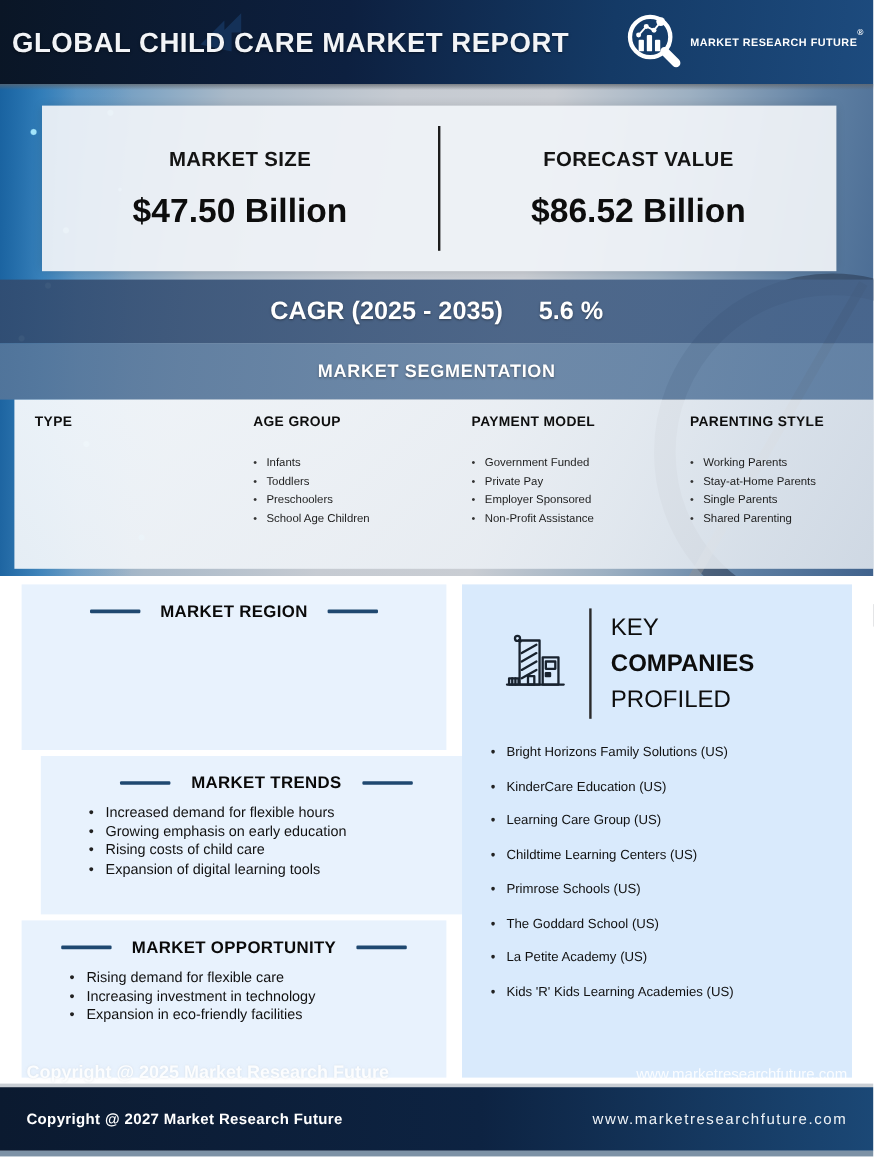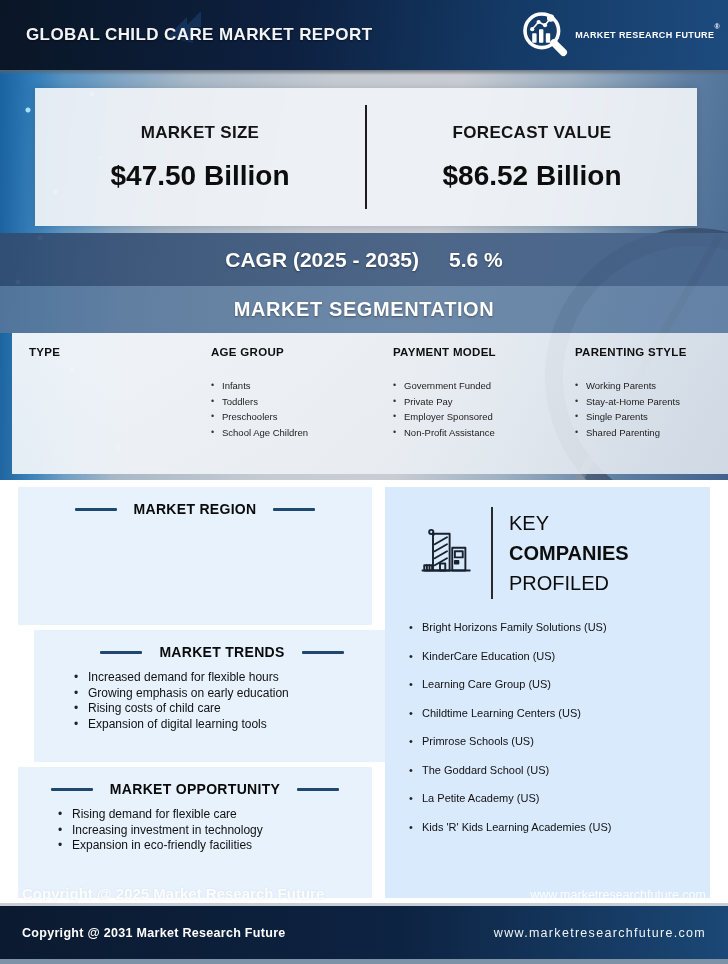--- a/index.html
+++ b/index.html
@@ -5,22 +5,22 @@
   * { margin:0; padding:0; box-sizing:border-box; }
   body { background:#ffffff; font-family:"Liberation Sans", sans-serif; }
   #frame { position:relative; width:728px; height:964px; overflow:hidden; background:#ffffff; margin:0 auto; }
 
   
   .header { position:absolute; left:0; top:0; width:728px; height:70px;
     background:linear-gradient(95deg,#0a1626 0%,#0d2040 40%,#143souverain 0%, #143a66 70%, #1d4b7e 100%);
     background:linear-gradient(95deg,#0a1626 0%,#0d2040 40%,#143a66 70%,#1d4b7e 100%);
     display:flex; align-items:center; }
   .header-arrow { position:absolute; left:163px; top:3px; opacity:.85; }
-  .header-title { position:relative; color:#f2f4f7; font-size:17px; font-weight:bold;
-    letter-spacing:.4px; padding-left:10px; text-shadow:0 1px 2px rgba(0,0,0,.5);margin-left:16px; }
+  .header-title { position:relative; color:#f2f4f7; font-size:23px; font-weight:bold;
+    letter-spacing:.4px; padding-left:10px; text-shadow:0 1px 2px rgba(0,0,0,.5); }
   .logo-group { position:absolute; right:8px; top:10px; display:flex; align-items:center; gap:6px; }
   .brand-text { color:#ffffff; font-size:9px; font-weight:bold; letter-spacing:.4px; white-space:nowrap; }
   .brand-text sup { font-size:7px; position:relative; top:-5px; }
 
   
   .hero { position:absolute; left:0; top:70px; width:728px; height:410px;
     background:
       radial-gradient(circle 3px at 28px 40px,  rgba(170,235,255,.95) 0 2px, transparent 3px),
       radial-gradient(circle 3px at 92px 24px,  rgba(170,235,255,.8)  0 2px, transparent 3px),
       radial-gradient(circle 3px at 55px 122px, rgba(170,235,255,.9)  0 2px, transparent 3px),
@@ -48,21 +48,21 @@
   .stat-divider { width:2px; height:104px; background:#1c1c1c; }
 
   
   .cagr-band { position:absolute; left:0; top:233px; width:728px; height:53px;
     background:linear-gradient(90deg, rgba(50,76,112,.92), rgba(72,101,140,.88));
     display:flex; align-items:center; justify-content:center; gap:30px; }
   .cagr-label, .cagr-value { color:#ffffff; font-size:21px; font-weight:bold; text-shadow:0 1px 2px rgba(0,0,0,.4); }
   .seg-band { position:absolute; left:0; top:286px; width:728px; height:47px;
     background:linear-gradient(90deg, rgba(86,118,154,.9), rgba(104,134,168,.85));
     display:flex; align-items:center; justify-content:center; }
-  .seg-band-title { color:#ffffff; font-size:20px; font-weight:bold; letter-spacing:.6px; text-shadow:0 1px 2px rgba(0,0,0,.4); }
+  .seg-band-title { color:#ffffff; font-size:15px; font-weight:bold; letter-spacing:.6px; text-shadow:0 1px 2px rgba(0,0,0,.4); }
 
   
   .seg-panel { position:absolute; left:12px; top:333px; width:728px; height:141px;
     background:linear-gradient(135deg, rgba(246,249,252,.94), rgba(226,232,239,.88));
     display:flex; padding:13px 0 0 0; }
   .seg-col { width:25%; padding-left:17px; }
   .seg-heading { font-size:11.5px; font-weight:bold; color:#0e0e0e; letter-spacing:.3px; margin-bottom:20px; }
   ul.seg-list { list-style:none; }
   ul.seg-list li { font-size:9.5px; color:#1c1c1c; line-height:15.5px; position:relative; padding-left:11px; }
   ul.seg-list li::before { content:"•"; position:absolute; left:0; color:#333; font-size:9px; }
@@ -262,18 +262,18 @@
         <li>La Petite Academy (US)</li>
         <li>Kids 'R' Kids Learning Academies (US)</li>
       </ul>
   </div>
 
   <div class="watermark-copyright">Copyright @ 2025 Market Research Future</div>
   <div class="watermark-site">www.marketresearchfuture.com</div>
 
   <div class="footer-sep"></div>
   <div class="footer">
-    <span class="footer-copyright">Copyright @ 2031 Market Research Future</span>
+    <span class="footer-copyright">Copyright @ 2027 Market Research Future</span>
     <span class="footer-site">www.marketresearchfuture.com</span>
   </div>
   <div class="footer-strip"></div>
 
 </div>
 
 </body></html>

